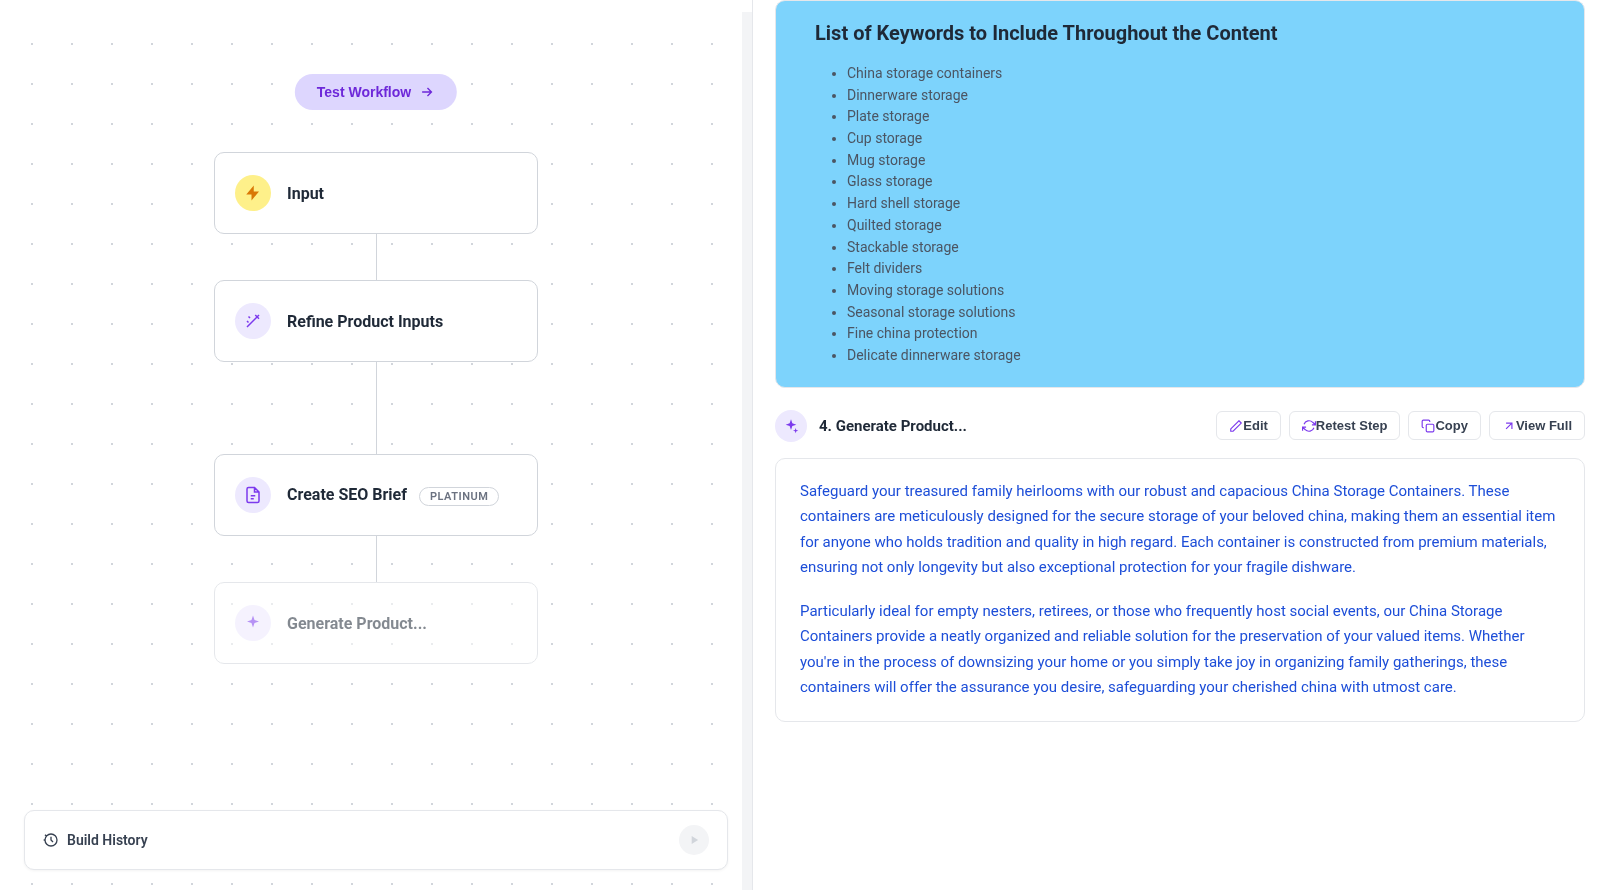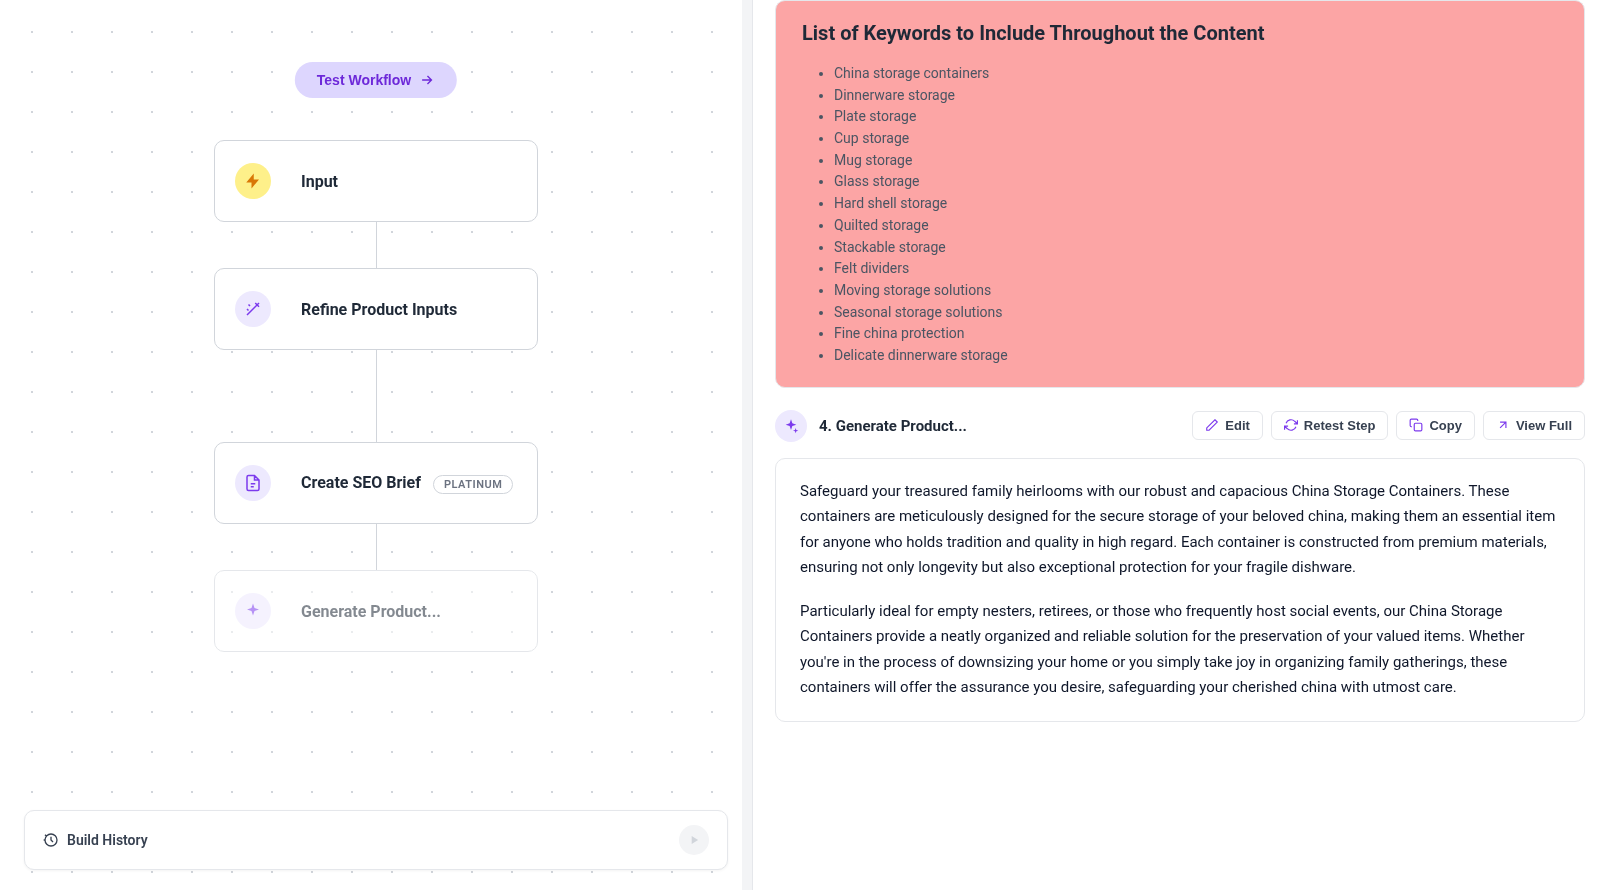--- a/index.html
+++ b/index.html
@@ -2,50 +2,50 @@
 <html><head>
 <meta charset="utf-8">
 <style>
 * { margin: 0; padding: 0; box-sizing: border-box; }
 body { font-family: -apple-system, BlinkMacSystemFont, 'Segoe UI', Roboto, sans-serif; background: #fff; width: 1607px; height: 890px; overflow: hidden; display: flex; }
 .left-panel { width: 753px; height: 890px; display: flex; flex-direction: column; position: relative; border-right: 1px solid #e5e7eb; }
 .toolbar { height: 44px; background: #e8edf3; display: flex; align-items: center; padding: 0 12px; gap: 10px; }
 .btn { padding: 6px 14px; border-radius: 6px; font-size: 13px; font-weight: 600; cursor: pointer; border: none; }
 .btn-revert { background: #fff; color: #374151; border: 1px solid #e5e7eb; }
 .btn-publish { background: #7c3aed; color: #fff; }
-.canvas { flex: 1; position: relative; background: #fff; background-image: radial-gradient(#d1d5db 1px, transparent 1px); background-size: 40px 40px; background-position: 12px 12px; overflow: hidden; }
+.canvas { flex: 1; position: relative; background: #fff; background-image: radial-gradient(#d1d5db 1px, transparent 1px); background-size: 40px 40px; background-position: 12px 12px; overflow: hidden; margin-top: 12px; }
 .canvas::after { content: ''; position: absolute; right: 0; top: 0; bottom: 0; width: 10px; background: #f3f4f6; }
 .test-btn { position: absolute; top: 62px; left: 50%; transform: translateX(-50%); background: #ddd6fe; color: #6d28d9; padding: 10px 22px; border-radius: 20px; font-weight: 600; font-size: 14px; display: flex; align-items: center; gap: 8px; cursor: pointer; border: none; }
 .node-col { position: absolute; top: 140px; left: 50%; transform: translateX(-50%); display: flex; flex-direction: column; align-items: center; }
-.node { width: 324px; background: #fff; border: 1px solid #d1d5db; border-radius: 10px; padding: 22px 20px; display: flex; align-items: center; gap: 30px; cursor: pointer; }
+.node { width: 324px; background: #fff; border: 1px solid #d1d5db; border-radius: 10px; padding: 22px 20px; display: flex; align-items: center; gap: 16px; cursor: pointer; }
 .node-icon { width: 36px; height: 36px; border-radius: 50%; display: flex; align-items: center; justify-content: center; flex-shrink: 0; }
 .icon-yellow { background: #fef08a; color: #d97706; }
 .icon-purple { background: #ede9fe; color: #7c3aed; }
 .node-title { font-weight: 700; font-size: 16px; color: #1f2937; }
 .badge { display: inline-block; padding: 2px 10px; border: 1px solid #d1d5db; border-radius: 12px; font-size: 11px; font-weight: 600; color: #6b7280; margin-left: 8px; letter-spacing: 0.5px; }
 .connector { width: 1px; height: 46px; background: #d1d5db; }
 .cmd-bar { position: absolute; bottom: 20px; left: 24px; right: 24px; background: #fff; border: 1px solid #e5e7eb; border-radius: 10px; padding: 14px 18px; box-shadow: 0 1px 3px rgba(0,0,0,0.05); }
 .cmd-input { width: 100%; border: none; outline: none; font-size: 15px; color: #111827; margin-bottom: 38px; }
 .cmd-input::placeholder { color: #9ca3af; }
 .cmd-footer { display: flex; align-items: center; justify-content: space-between; }
 .build-hist { display: flex; align-items: flex-start; gap: 8px; color: #374151; font-weight: 600; font-size: 14px; cursor: pointer; }
 .send-btn { width: 30px; height: 30px; border-radius: 50%; background: #f3f4f6; border: none; display: flex; align-items: center; justify-content: center; cursor: pointer; }
 .right-panel { flex: 1; height: 890px; overflow-y: auto; padding: 0 22px 22px; }
-.card { border: 1px solid #e5e7eb; border-radius: 10px; padding: 20px 26px; margin-bottom: 22px; background: #fca5a5; }
+.card { border: 1px solid #e5e7eb; border-radius: 10px; padding: 20px 39px; margin-bottom: 22px; background: #7dd3fc; }
 .card-heading { font-size: 20px; font-weight: 700; color: #1f2937; margin-bottom: 18px; }
 .keyword-list { list-style: disc; padding-left: 32px; }
 .keyword-list li { font-size: 14px; color: #4b5563; line-height: 1.55; }
 .card-head-row { display: flex; align-items: center; justify-content: space-between; margin-bottom: 16px; }
 .card-head-left { display: flex; align-items: center; gap: 12px; }
 .step-icon { width: 32px; height: 32px; border-radius: 50%; background: #ede9fe; display: flex; align-items: center; justify-content: center; }
 .step-title { font-weight: 700; font-size: 15px; color: #1f2937; }
 .btn-group { display: flex; gap: 8px; }
-.btn-sm { padding: 6px 12px; border: 1px solid #e5e7eb; background: #fff; border-radius: 6px; font-size: 13px; font-weight: 600; color: #374151; cursor: pointer; display: flex; align-items: flex-start; gap: 6px; }
+.btn-sm { padding: 6px 12px; border: 1px solid #e5e7eb; background: #fff; border-radius: 6px; font-size: 13px; font-weight: 600; color: #374151; cursor: pointer; display: flex; align-items: center; }
 .card-body { border: 1px solid #e5e7eb; border-radius: 10px; padding: 20px 24px; margin-top: 14px; }
-.body-text { font-size: 15px; color: #0f172a; line-height: 1.7; margin-bottom: 18px; }
+.body-text { font-size: 15px; color: #1d4ed8; line-height: 1.7; margin-bottom: 18px; }
 .body-text:last-child { margin-bottom: 0; }
 svg { display: block; }
 </style>
 </head>
 <body>
 
 <div class="left-panel">
 
   <div class="canvas">
     <button class="test-btn">

